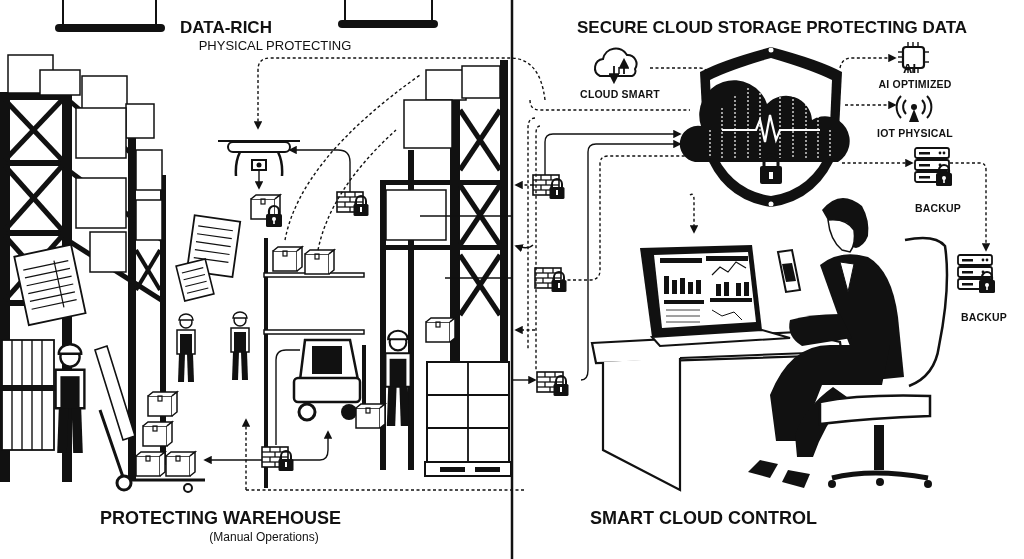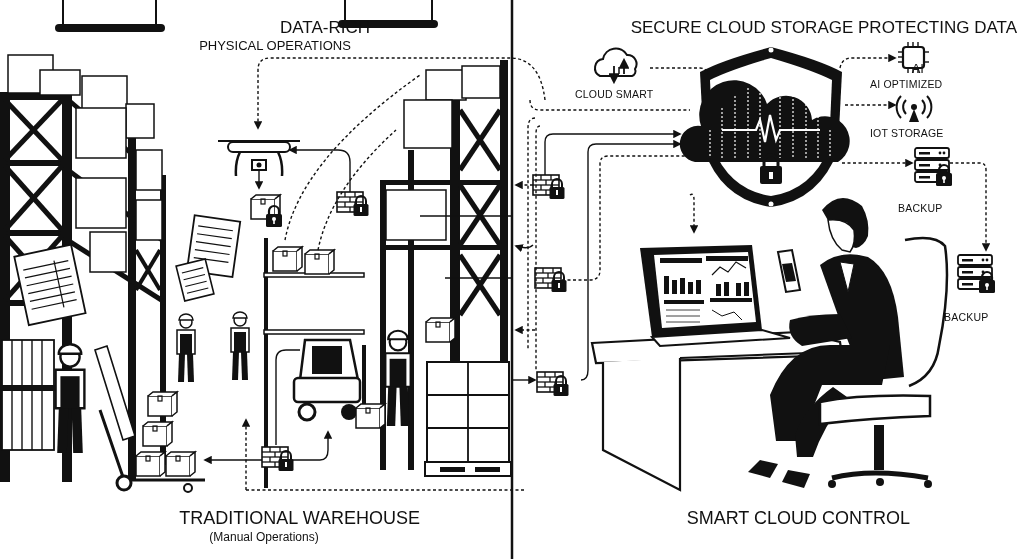--- a/index.html
+++ b/index.html
@@ -1,20 +1,20 @@
 <!DOCTYPE html>
 <html><head>
 <meta charset="utf-8">
 <style>
   html,body{margin:0;padding:0;background:#fff;}
   body{width:1024px;height:559px;overflow:hidden;position:relative;font-family:"Liberation Sans","DejaVu Sans",sans-serif;color:#111;}
   #canvas{position:absolute;left:0;top:0;width:1024px;height:559px;}
-  .title{position:absolute;text-align:right;font-weight:normal;color:#111;white-space:nowrap;}
+  .title{position:absolute;text-align:left;font-weight:bold;color:#111;white-space:nowrap;}
   .sub{position:absolute;text-align:center;color:#111;white-space:nowrap;}
-  .lbl{position:absolute;font-size:10.5px;font-weight:normal;color:#111;white-space:nowrap;letter-spacing:0.2px;}
+  .lbl{position:absolute;text-align:center;font-size:10.5px;font-weight:bold;color:#111;white-space:nowrap;letter-spacing:0.2px;}
 </style>
 </head>
 <body>
 
 <svg id="canvas" viewBox="0 0 1024 559" xmlns="http://www.w3.org/2000/svg">
   <defs>
     <marker id="arr" viewBox="0 0 10 10" refX="8" refY="5" markerWidth="6" markerHeight="6" orient="auto-start-reverse">
       <path d="M0,0 L10,5 L0,10 z" fill="#111"></path>
     </marker>
     <g id="firewall">
@@ -434,27 +434,27 @@
       <rect x="874" y="425" width="10" height="45" fill="#111"></rect>
       <path d="M832,478 q40,-10 96,0" fill="none" stroke="#111" stroke-width="5"></path>
       <circle cx="832" cy="484" r="4" fill="#111"></circle>
         <circle cx="880" cy="482" r="4" fill="#111"></circle>
         <circle cx="928" cy="484" r="4" fill="#111"></circle>
     </g>
   </g>
 </svg>
 
 <div class="title" style="left:180px;top:18px;width:190px;font-size:17px;">DATA-RICH</div>
-<div class="sub" style="left:150px;top:38px;width:250px;font-size:13px;">PHYSICAL OPERATIONS</div>
+<div class="sub" style="left:150px;top:38px;width:250px;font-size:13px;">PHYSICAL PROTECTING</div>
 
 <div class="title" style="left:577px;top:18px;width:440px;font-size:17px;">SECURE CLOUD STORAGE PROTECTING DATA</div>
 
 <div class="lbl" style="left:575px;top:88px;width:90px;">CLOUD SMART</div>
 <div class="title" style="left:903px;top:61px;width:21px;font-size:13px;">AI</div>
 <div class="lbl" style="left:870px;top:78px;width:90px;">AI OPTIMIZED</div>
-<div class="lbl" style="left:870px;top:127px;width:90px;">IOT STORAGE</div>
+<div class="lbl" style="left:870px;top:127px;width:90px;">IOT PHYSICAL</div>
 <div class="lbl" style="left:898px;top:202px;width:80px;">BACKUP</div>
 <div class="lbl" style="left:944px;top:311px;width:80px;">BACKUP</div>
 
-<div class="title" style="left:100px;top:508px;width:320px;font-size:18px;">TRADITIONAL WAREHOUSE</div>
+<div class="title" style="left:100px;top:508px;width:320px;font-size:18px;">PROTECTING WAREHOUSE</div>
 <div class="sub" style="left:154px;top:530px;width:220px;font-size:12px;">(Manual Operations)</div>
 
 <div class="title" style="left:590px;top:508px;width:320px;font-size:18px;">SMART CLOUD CONTROL</div>
 
 </body></html>

